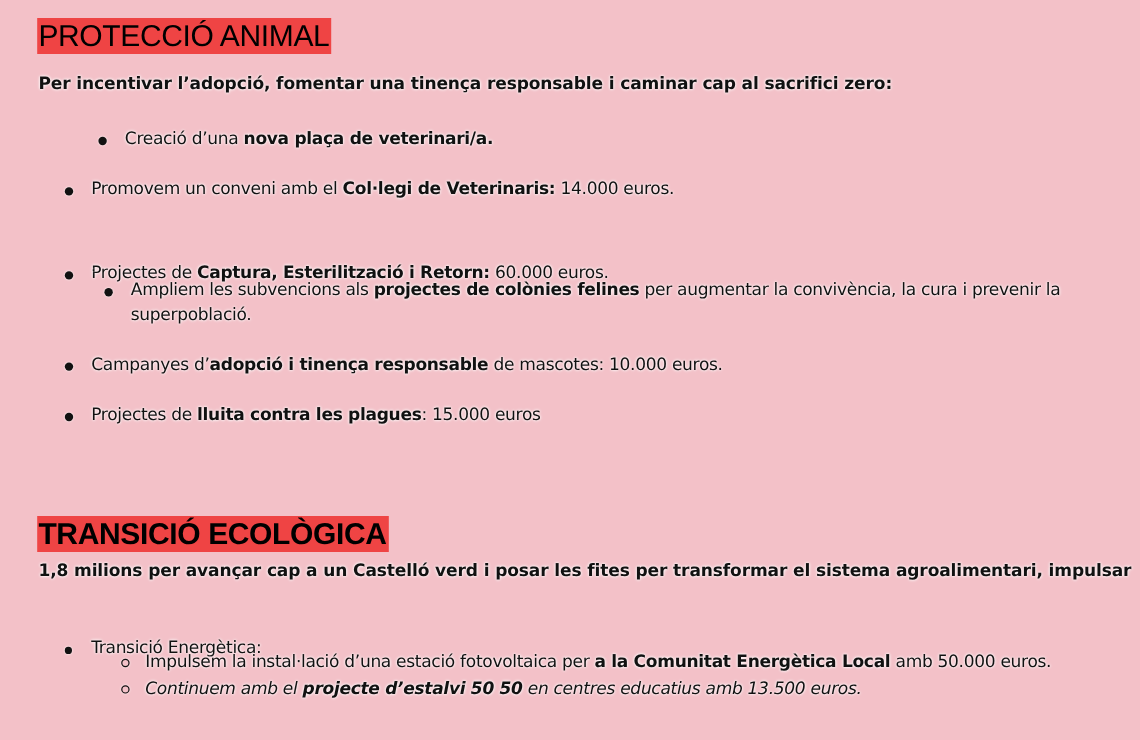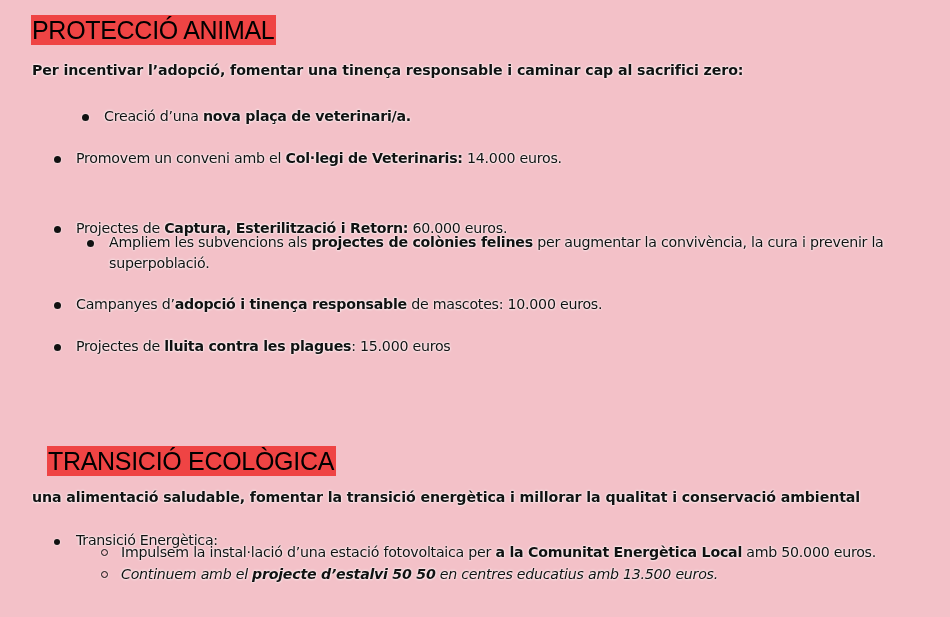--- a/index.html
+++ b/index.html
@@ -128,25 +128,24 @@
     </li>
     <li style="top:336px;">
       <span class="bullet"></span>
       <span>Projectes de </span><b>lluita contra les plagues</b><span>: 15.000 euros</span>
     </li>
   </ul>
   <span class="stray-dot glow">.</span>
 </section>
 
 <section>
-  <h1 class="heading" style="top:430px; margin:16px; font-weight:normal;">TRANSICIÓ ECOLÒGICA</h1>
+  <h1 class="heading" style="top:430px; margin:0; font-weight:bold;">TRANSICIÓ ECOLÒGICA</h1>
 
   <p class="intro glow" style="top:466px; margin:0; white-space:nowrap;">
-    <br>
-    <span>una alimentació saludable, fomentar la transició energètica i millorar la qualitat i conservació ambiental</span>
+    <span>1,8 milions per avançar cap a un Castelló verd i posar les fites per transformar el sistema agroalimentari, impulsar</span><br>
   </p>
 
   <ul class="items glow">
     <li style="top:530px;">
       <span class="bullet" style="width:6px;height:6px;top:9px;"></span>
       <span>Transició Energètica:</span>
     </li>
   </ul>
 
   <ul class="sub glow">

